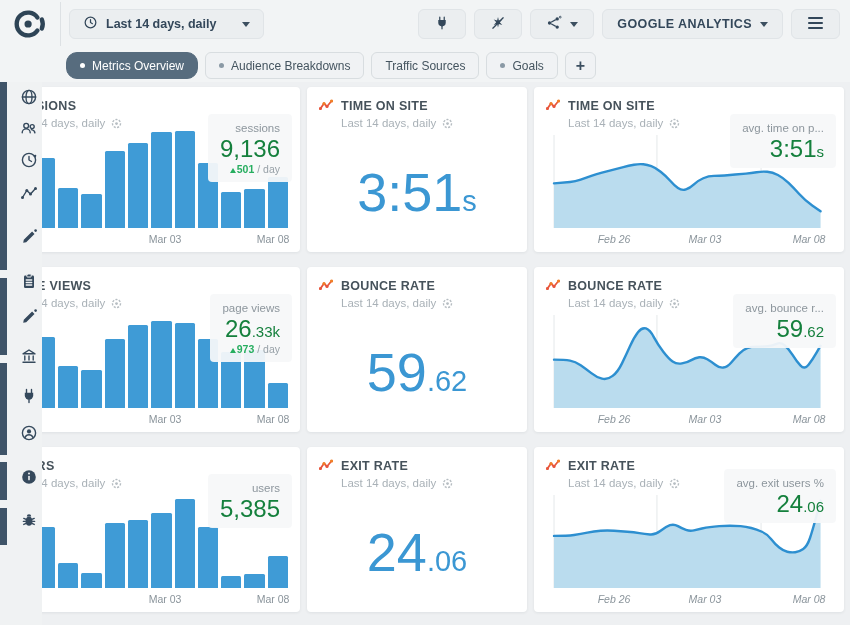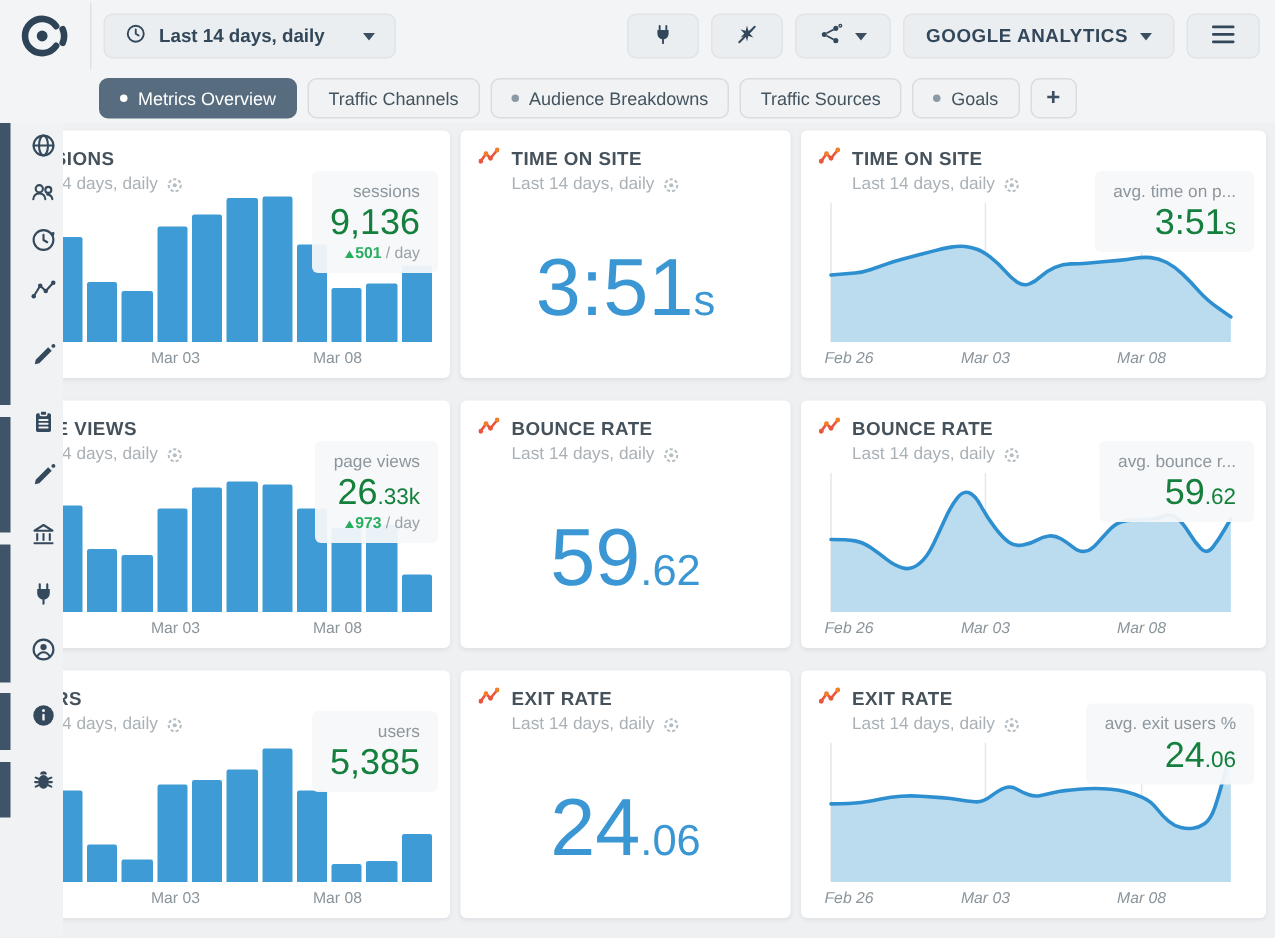--- a/index.html
+++ b/index.html
@@ -16,21 +16,21 @@
   .tb-right{margin-left:auto;margin-right:10px;display:flex;align-items:center;gap:8px;}
   .icon-only{padding:0 15px;}
   .caret{width:0;height:0;border-left:4.5px solid transparent;border-right:4.5px solid transparent;
          border-top:5.5px solid #3c4f60;display:inline-block;}
   .src-btn{letter-spacing:.4px;padding:4px 14px;min-width:168px;justify-content:space-between;}
   
   .tabsrow{position:absolute;top:52px;left:66px;display:flex;gap:7px;align-items:center;}
   .pill{display:inline-flex;align-items:center;height:25px;padding:0 13px;border-radius:6px;
         background:#f0f2f4;border:1px solid #d8dde0;font-size:12px;color:#44545f;cursor:pointer;white-space:nowrap;}
   .pill .pdot{width:5px;height:5px;border-radius:50%;background:#8a99a5;margin-right:7px;}
-  .pill.active{background:#576c7e;border-color:#576c7e;color:#fff;}
+  .pill.active{background:#576c7e;border-color:#576c7e;color:#fff;border-radius:11px;}
   .pill.active .pdot{background:#fff;}
   .pill.add{padding:0 10px;font-size:16px;font-weight:700;color:#3c4f60;background:#f0f2f4;}
   
   .sidebar{position:absolute;left:0;top:80px;bottom:0;width:42px;background:#f0f2f3;z-index:5;}
   .strip{position:absolute;left:0;width:7px;background:#3f5468;}
   .sicon{position:absolute;left:20px;width:18px;height:18px;cursor:pointer;}
   .sicon svg{stroke:#35495c;stroke-width:1.4;fill:none;stroke-linecap:round;stroke-linejoin:round;}
   
   .grid{position:absolute;left:-24px;top:87px;display:grid;grid-template-columns:324px 220px 310px;
         grid-auto-rows:165px;gap:15px 7px;z-index:1;}
@@ -38,21 +38,21 @@
         overflow:hidden;padding:12px 12px;box-sizing:border-box;cursor:pointer;}
   .wh{display:flex;align-items:center;gap:8px;height:14px;}
   .wtitle{font-size:12.5px;font-weight:700;color:#46525b;letter-spacing:.3px;}
   .wsub{margin-left:22px;margin-top:4px;font-size:11.5px;color:#a9b1b7;display:flex;align-items:center;gap:6px;}
   .chart{position:absolute;left:12px;right:12px;}
   .bchart{top:40px;bottom:4px;}
   .achart{top:48px;bottom:4px;font-style:italic;}
   .bars{position:absolute;left:0;right:0;top:0;bottom:20px;display:flex;align-items:flex-end;gap:3px;}
   .bar{flex:1;background:#3f9bd6;border-radius:1.5px 1.5px 0 0;}
   .xlabels{position:absolute;left:0;right:0;bottom:2px;height:13px;}
-  .xlabel{position:absolute;transform:translateX(-50%);font-size:10.5px;color:#8a949b;white-space:nowrap;}
+  .xlabel{position:absolute;transform:translateX(-50%);font-size:10.5px;color:#8a949b;white-space:nowrap;margin-left:48px;}
   .achart svg{position:absolute;left:0;right:0;top:0;bottom:20px;width:100%;height:calc(100% - 20px);}
   .gl{stroke:#e4e8ea;stroke-width:1;vector-effect:non-scaling-stroke;}
   .af{fill:#badcee;stroke:none;}
   .as{fill:none;stroke:#2d8fd0;stroke-width:2.4;vector-effect:non-scaling-stroke;stroke-linejoin:round;stroke-linecap:round;}
   
   .overlay{position:absolute;top:27px;right:8px;background:rgba(246,248,249,.94);border-radius:4px;
            padding:8px 12px 7px;text-align:right;z-index:3;}
   .ov-label{font-size:11.5px;color:#8d969d;margin-bottom:3px;white-space:nowrap;}
   .ov-value{color:#15803d;font-size:24px;line-height:1;white-space:nowrap;}
   .ov-sub{font-size:15px;}
@@ -135,23 +135,20 @@
       </button>
     </div>
   </div>
 
   <div class="tabsrow">
     <div class="pill active">
       <span class="pdot"></span>
       <span>Metrics Overview</span>
     </div>
     <div class="pill">
-      <span>Traffic Channels</span>
-    </div>
-    <div class="pill">
       <span class="pdot"></span>
       <span>Audience Breakdowns</span>
     </div>
     <div class="pill">
       <span>Traffic Sources</span>
     </div>
     <div class="pill">
       <span class="pdot"></span>
       <span>Goals</span>
     </div>

